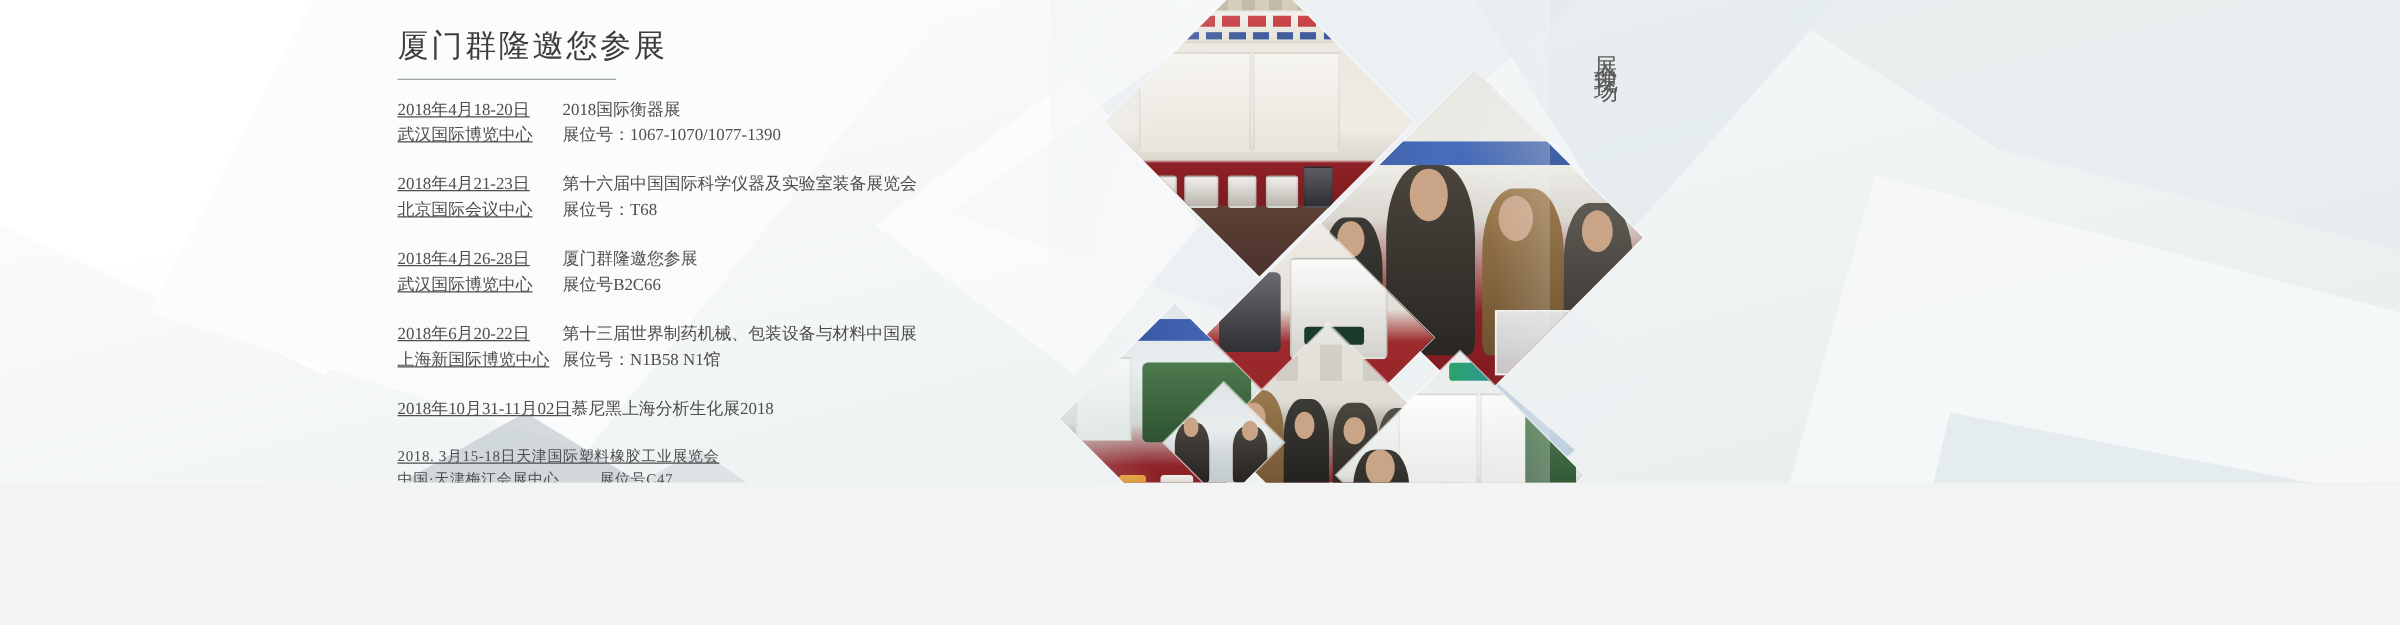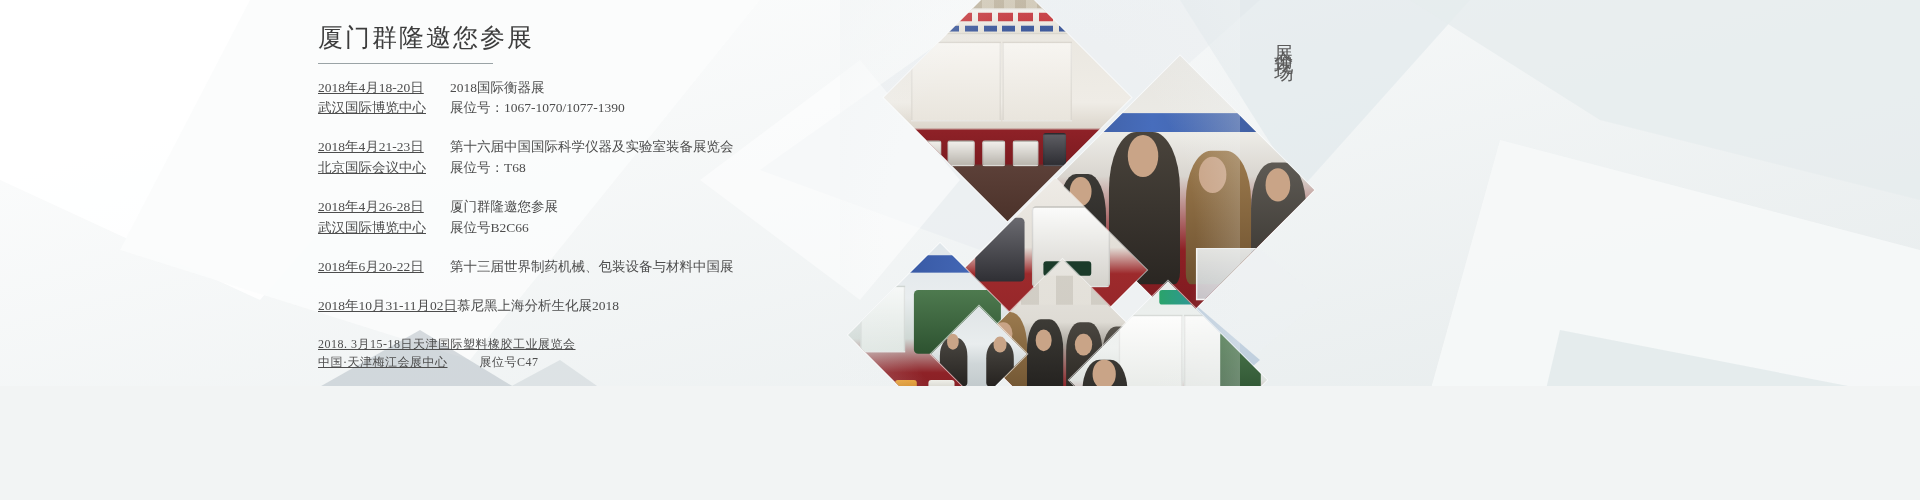--- a/index.html
+++ b/index.html
@@ -321,20 +321,23 @@
       </span>
       <span class="row">
         <span class="c1">武汉国际博览中心</span><span class="c2">展位号B2C66</span>
       </span>
     </div>
 
     <div class="event">
       <span class="row">
         <span class="c1">2018年6月20-22日</span><span class="c2">第十三届世界制药机械、包装设备与材料中国展</span>
       </span>
+      <span class="row">
+        <span class="c1">上海新国际博览中心</span><span class="c2">展位号：N1B58 N1馆</span>
+      </span>
     </div>
 
     <div class="event">
       <span class="row">
         <span class="c1">2018年10月31-11月02日</span><span class="c2">慕尼黑上海分析生化展2018</span>
       </span>
     </div>
 
     <div class="event last">
       <span class="row">

